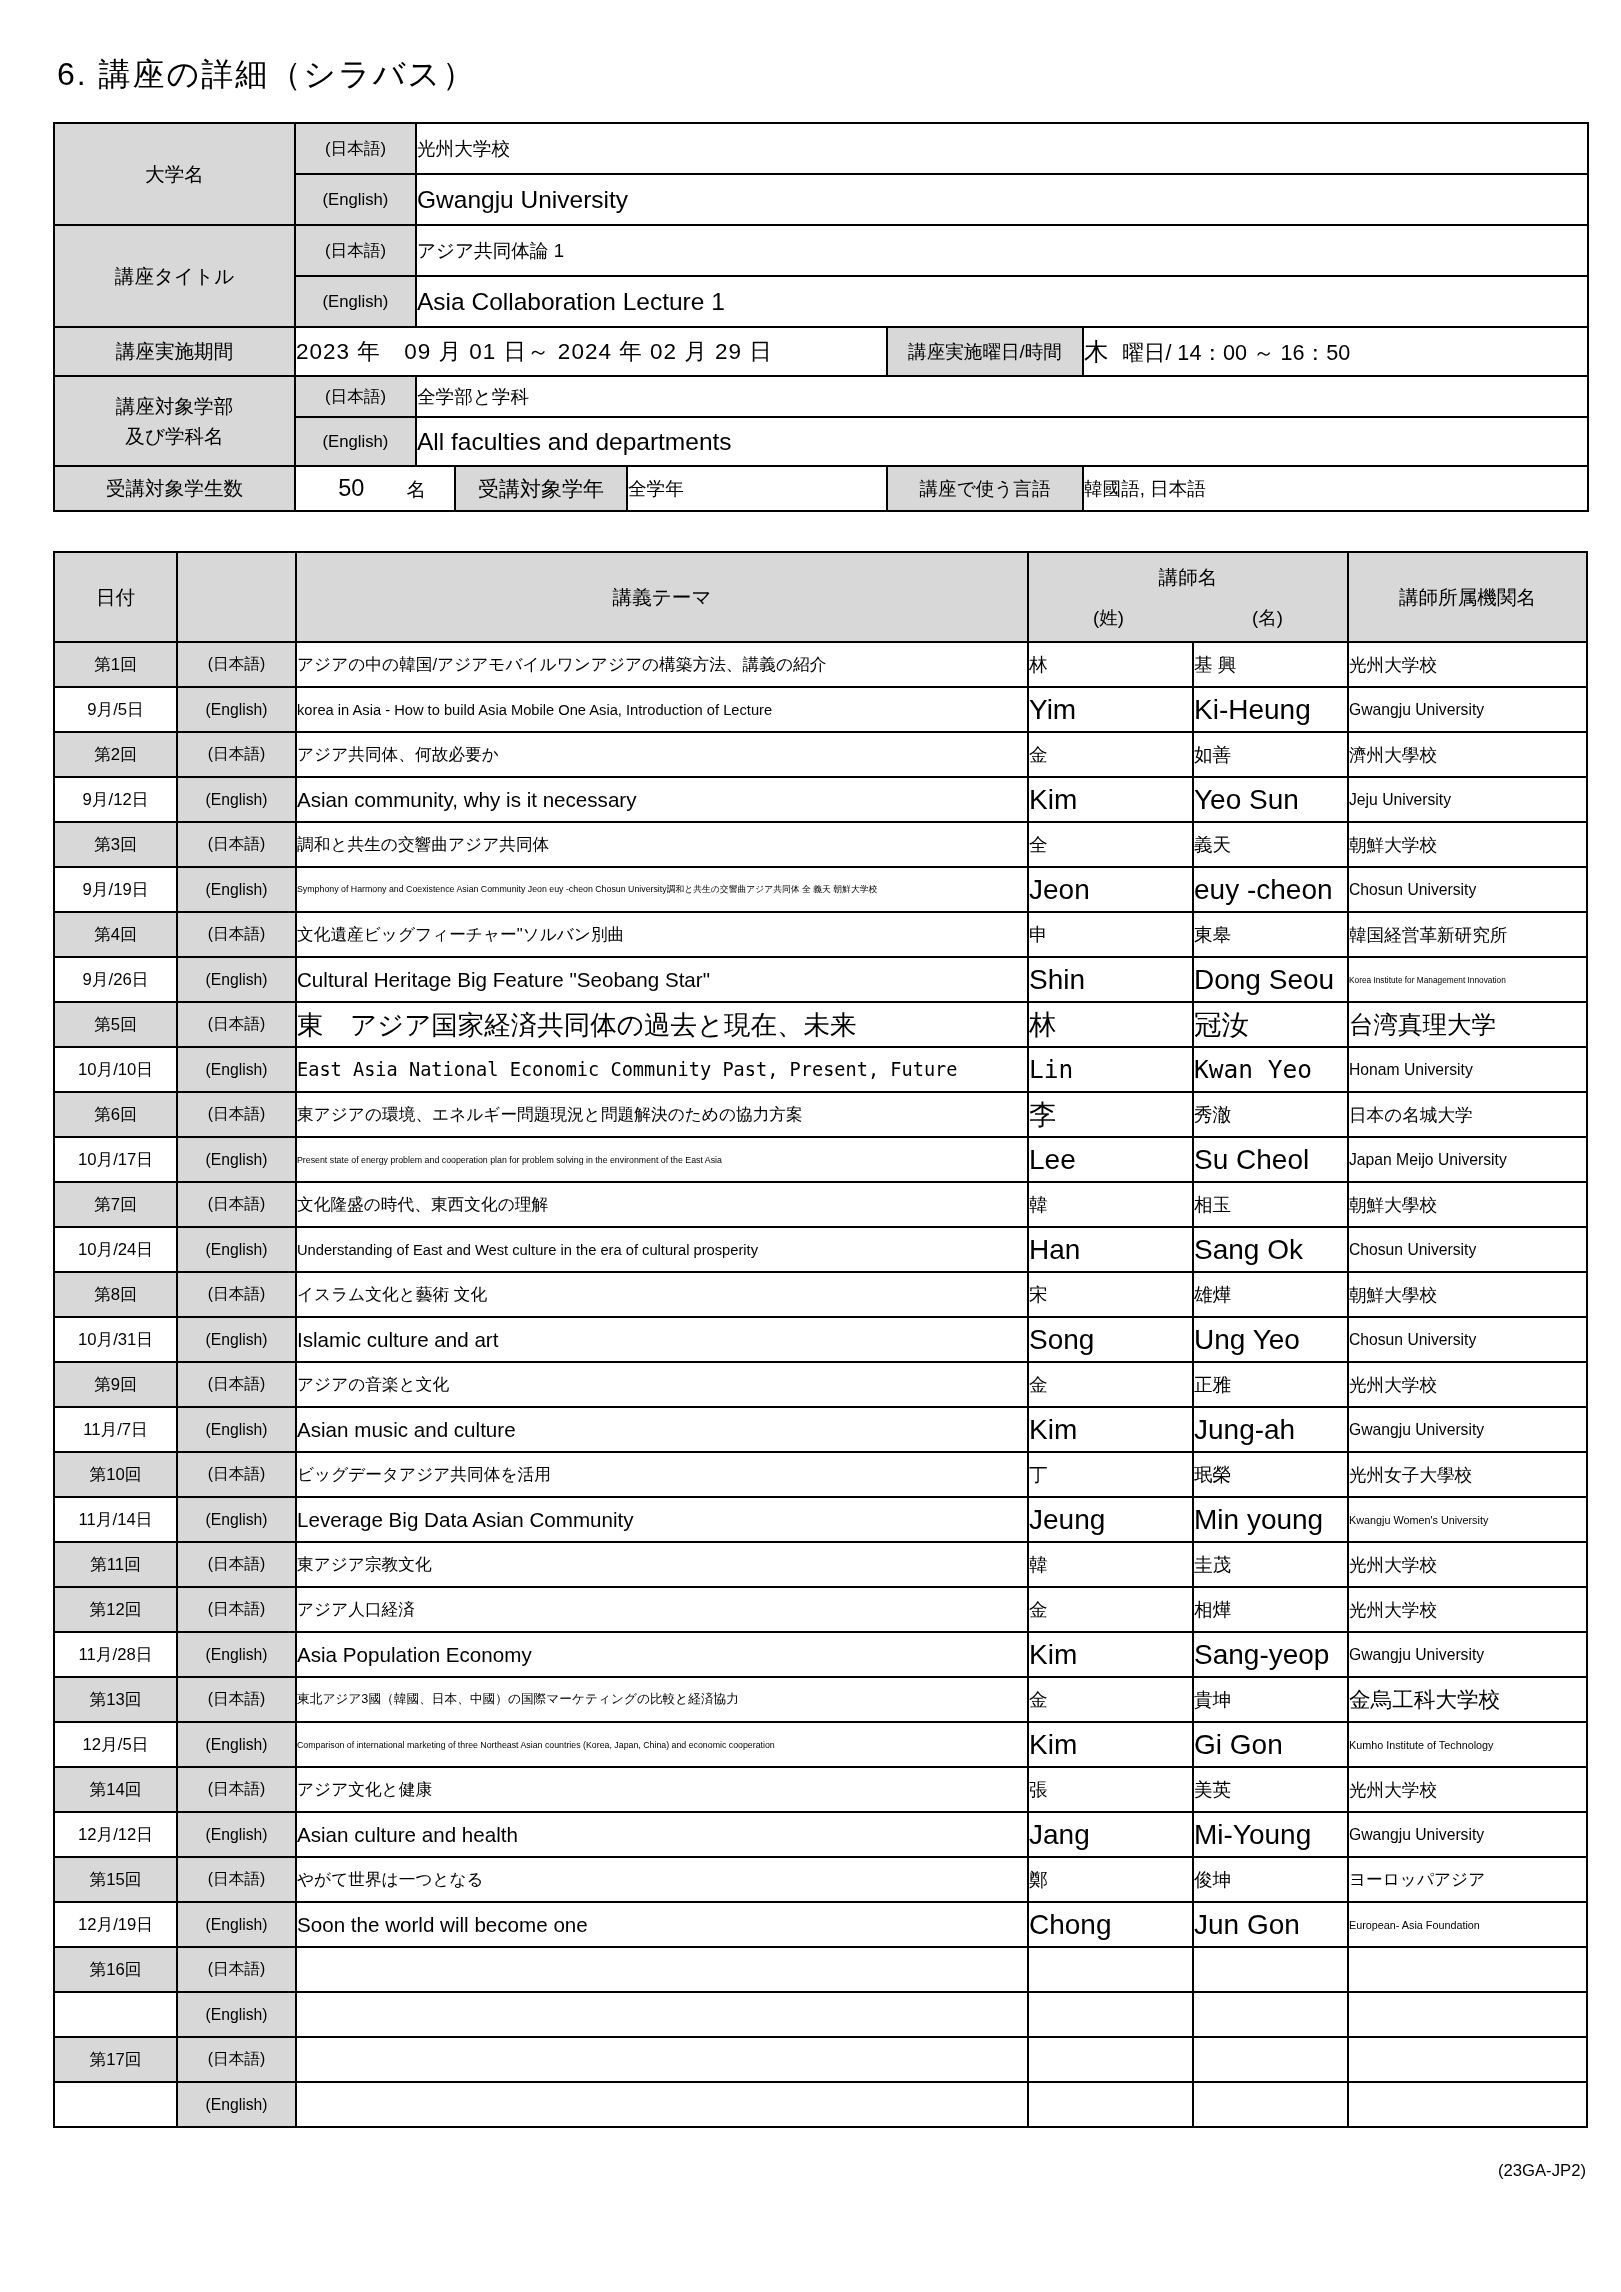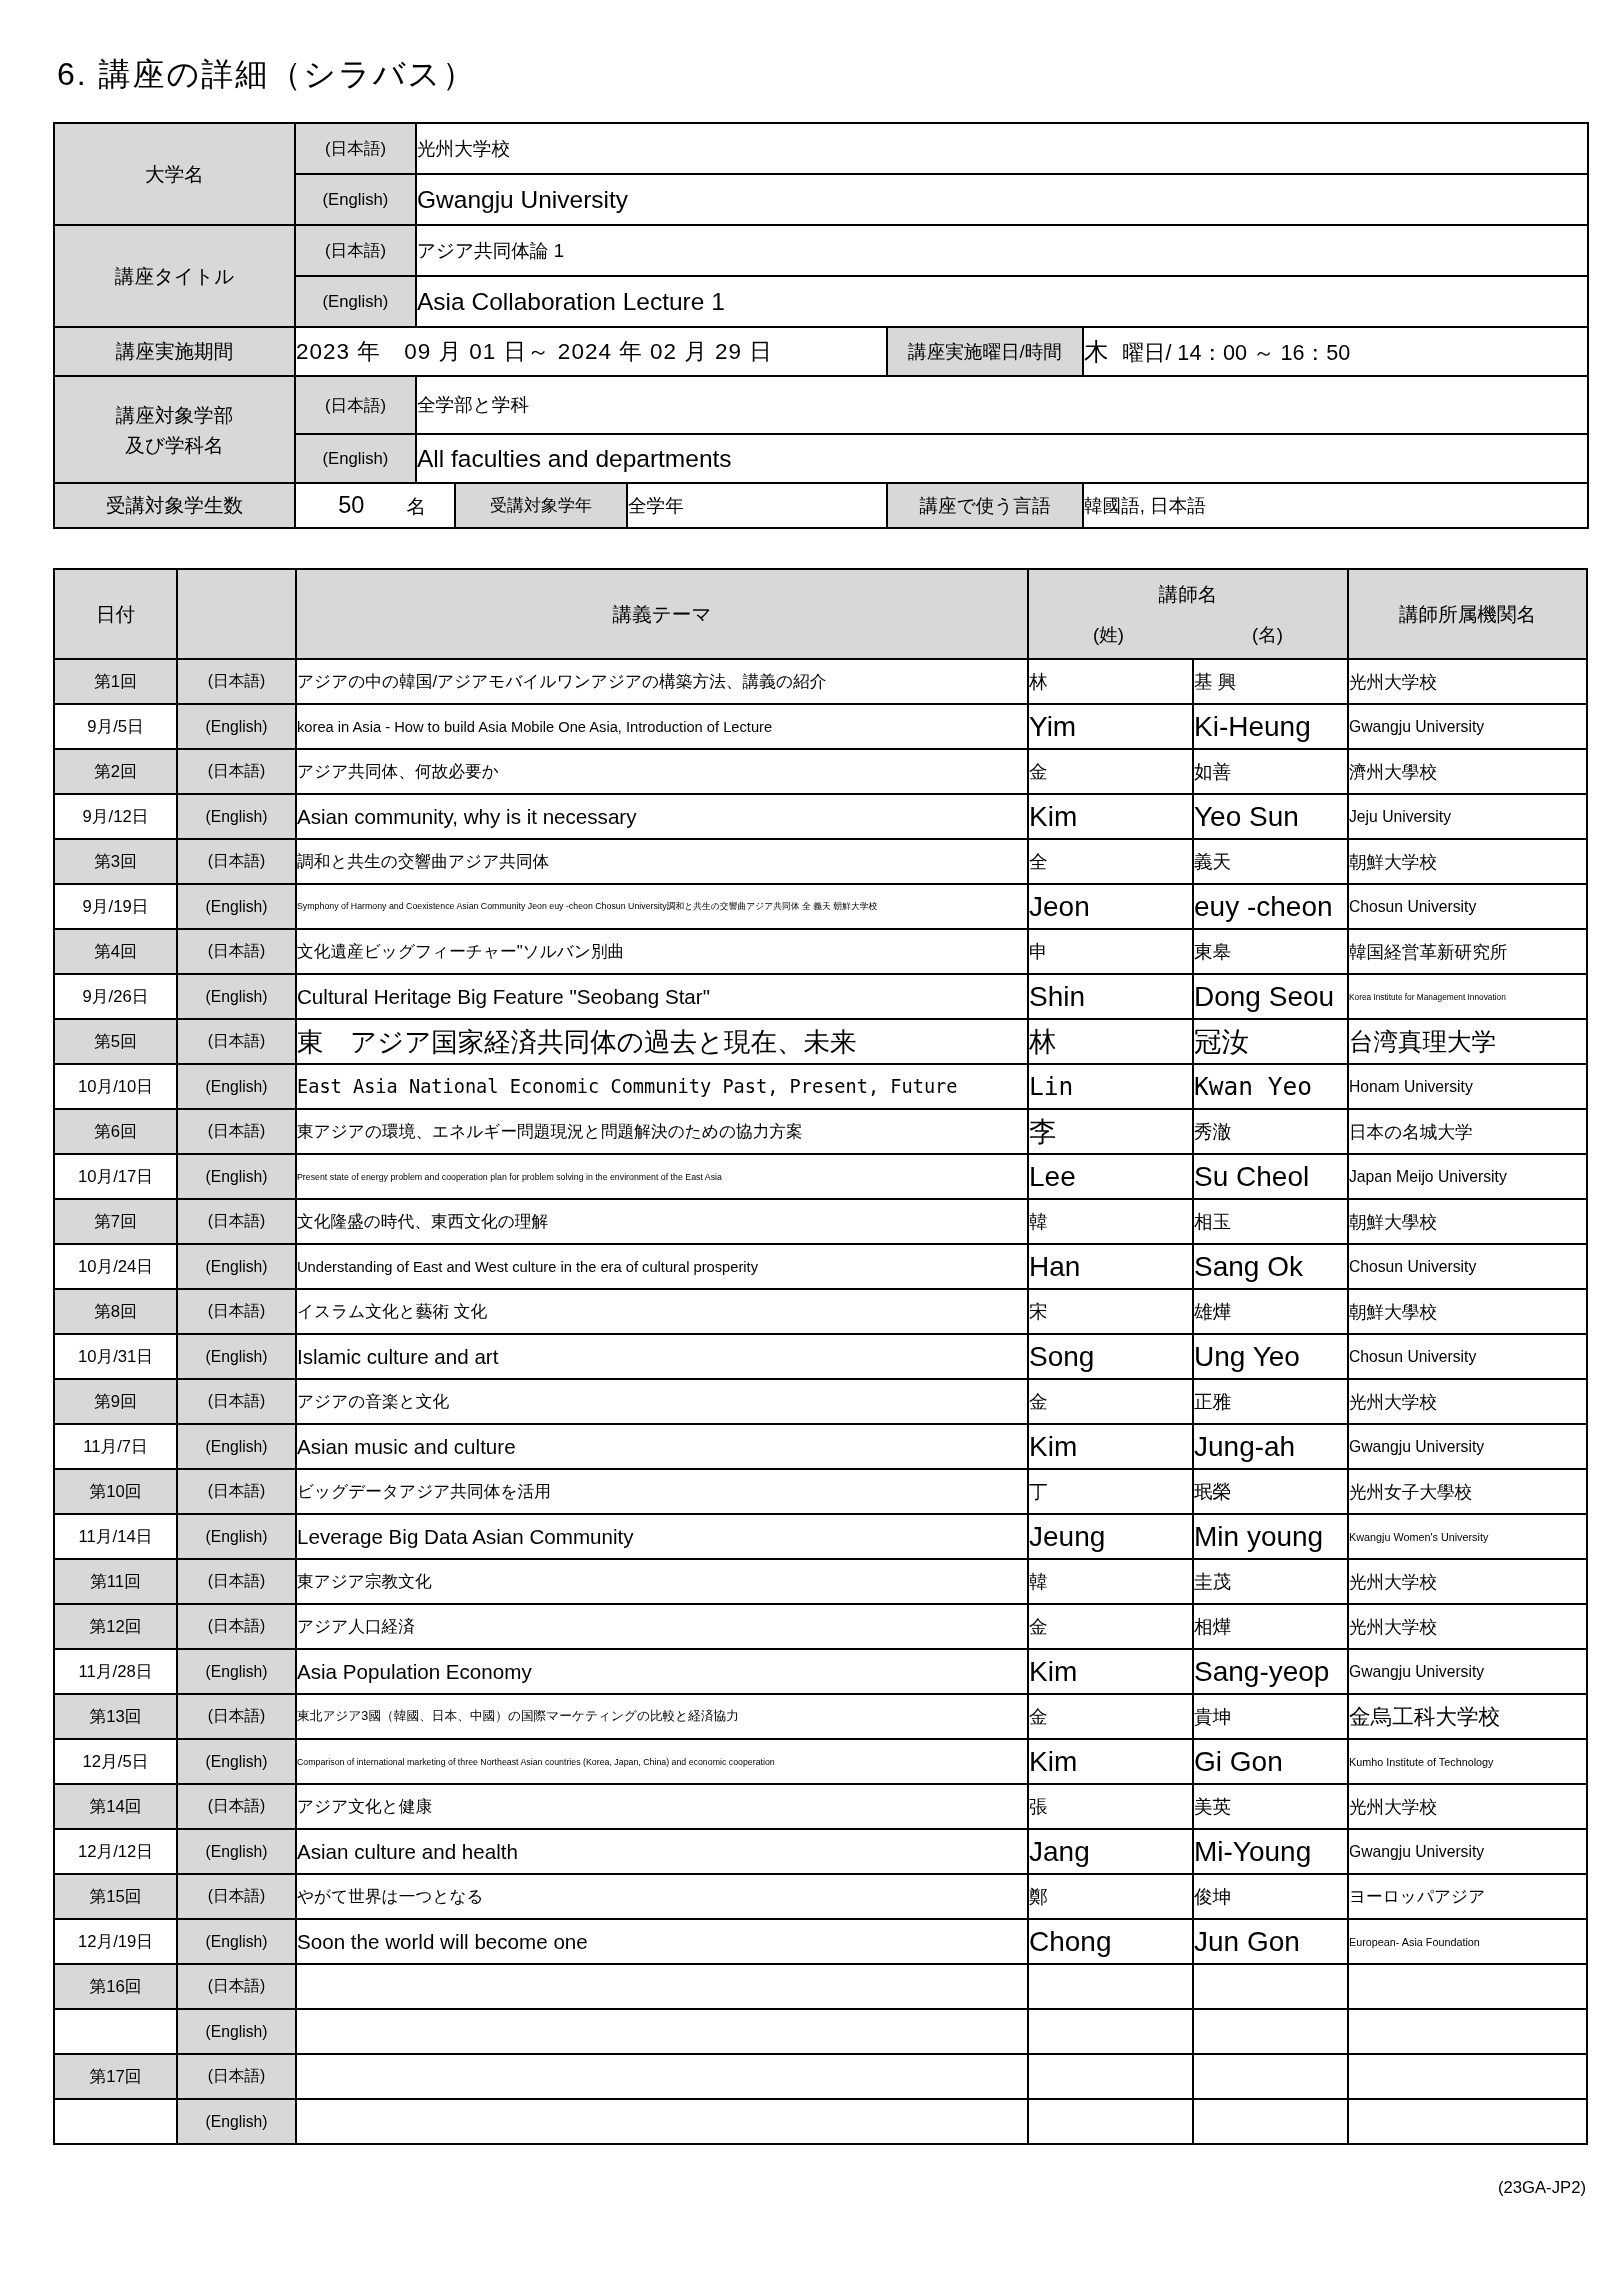--- a/index.html
+++ b/index.html
@@ -96,38 +96,38 @@
     <td class="val-en" colspan="5">Asia Collaboration Lecture 1</td>
   </tr>
   <tr class="sec" style="height:49px">
     <td class="gray info-label">講座実施期間</td>
     <td class="period-cell" colspan="4">2023 年　09 月 01 日～ 2024 年 02 月 29 日</td>
     <td class="gray lang-cell" style="font-size:18.6px">講座実施曜日/時間</td>
     <td class="weekday-cell">
       <span class="dow">木</span><span>曜日/ 14：00 ～ 16：50</span>
     </td>
   </tr>
-  <tr class="sec" style="height:58px">
+  <tr class="sec" style="height:41px">
     <td class="gray info-label" rowspan="2">
       <span class="ln">講座対象学部</span>
       <span class="ln">及び学科名</span>
     </td>
     <td class="gray lang-cell">(日本語)</td>
     <td class="val-jp" colspan="5">全学部と学科</td>
   </tr>
   <tr class="sub" style="height:49px">
     <td class="gray lang-cell">(English)</td>
     <td class="val-en" colspan="5">All faculties and departments</td>
   </tr>
   <tr class="sec" style="height:45px">
     <td class="gray info-label">受講対象学生数</td>
     <td class="students-cell" colspan="2">
       <span class="cnt">50</span><span class="unit">名</span>
     </td>
-    <td class="gray info-label" style="font-size:17px">受講対象学年</td>
+    <td class="gray info-label" style="font-size:21px">受講対象学年</td>
     <td class="val-jp">全学年</td>
     <td class="gray info-label" style="font-size:18.6px">講座で使う言語</td>
     <td class="val-jp">韓國語, 日本語</td>
   </tr>
 </tbody>
   </table>
 
 <div class="gap"></div>
 
 <table class="tbl sched">

